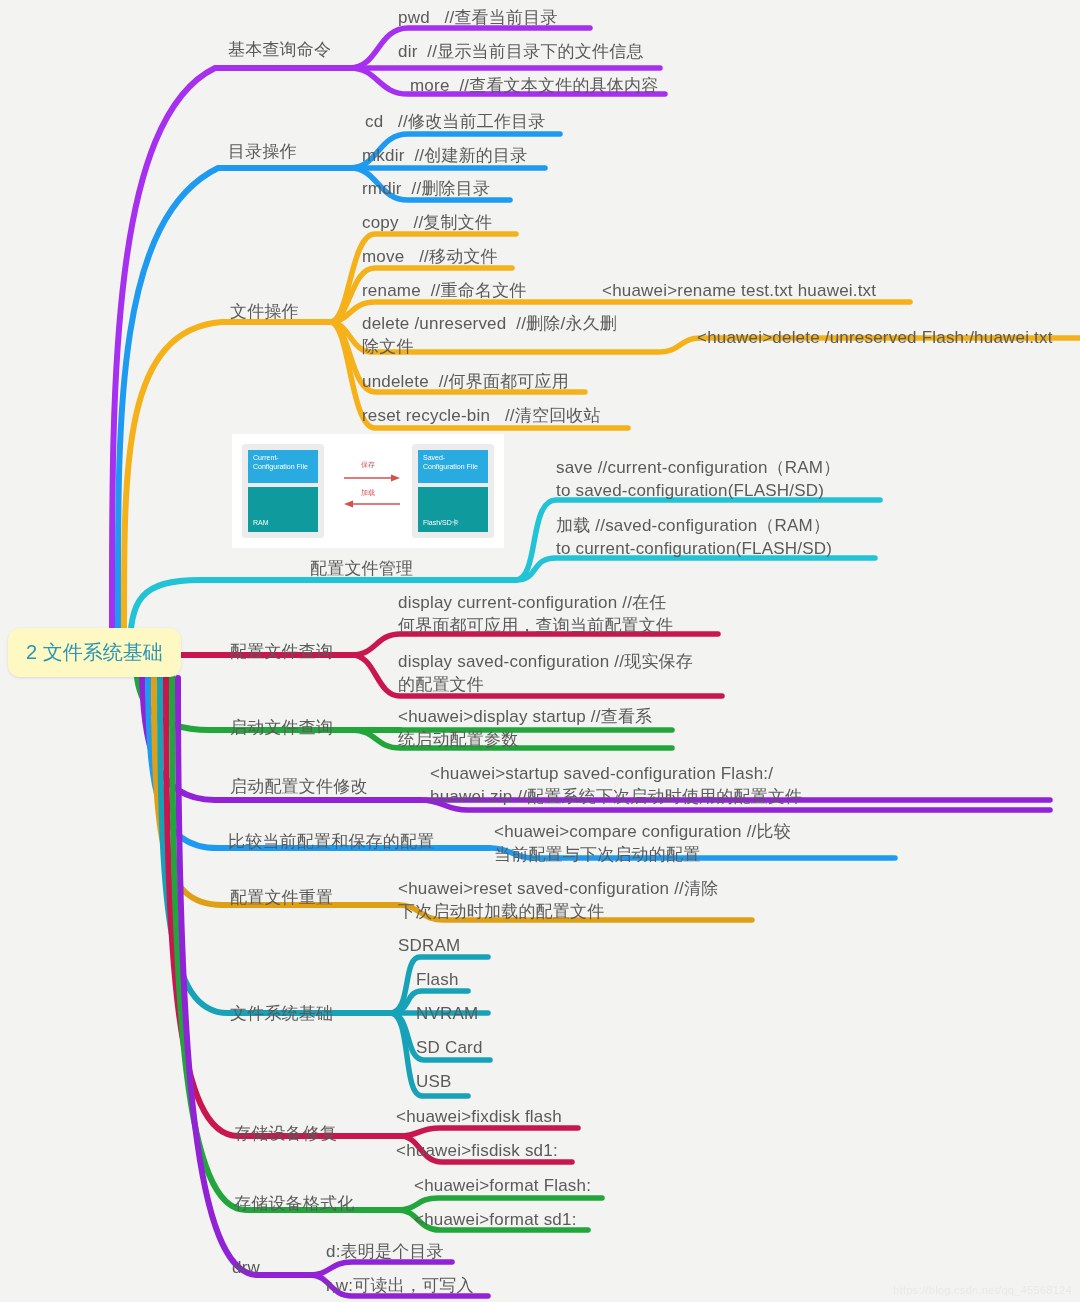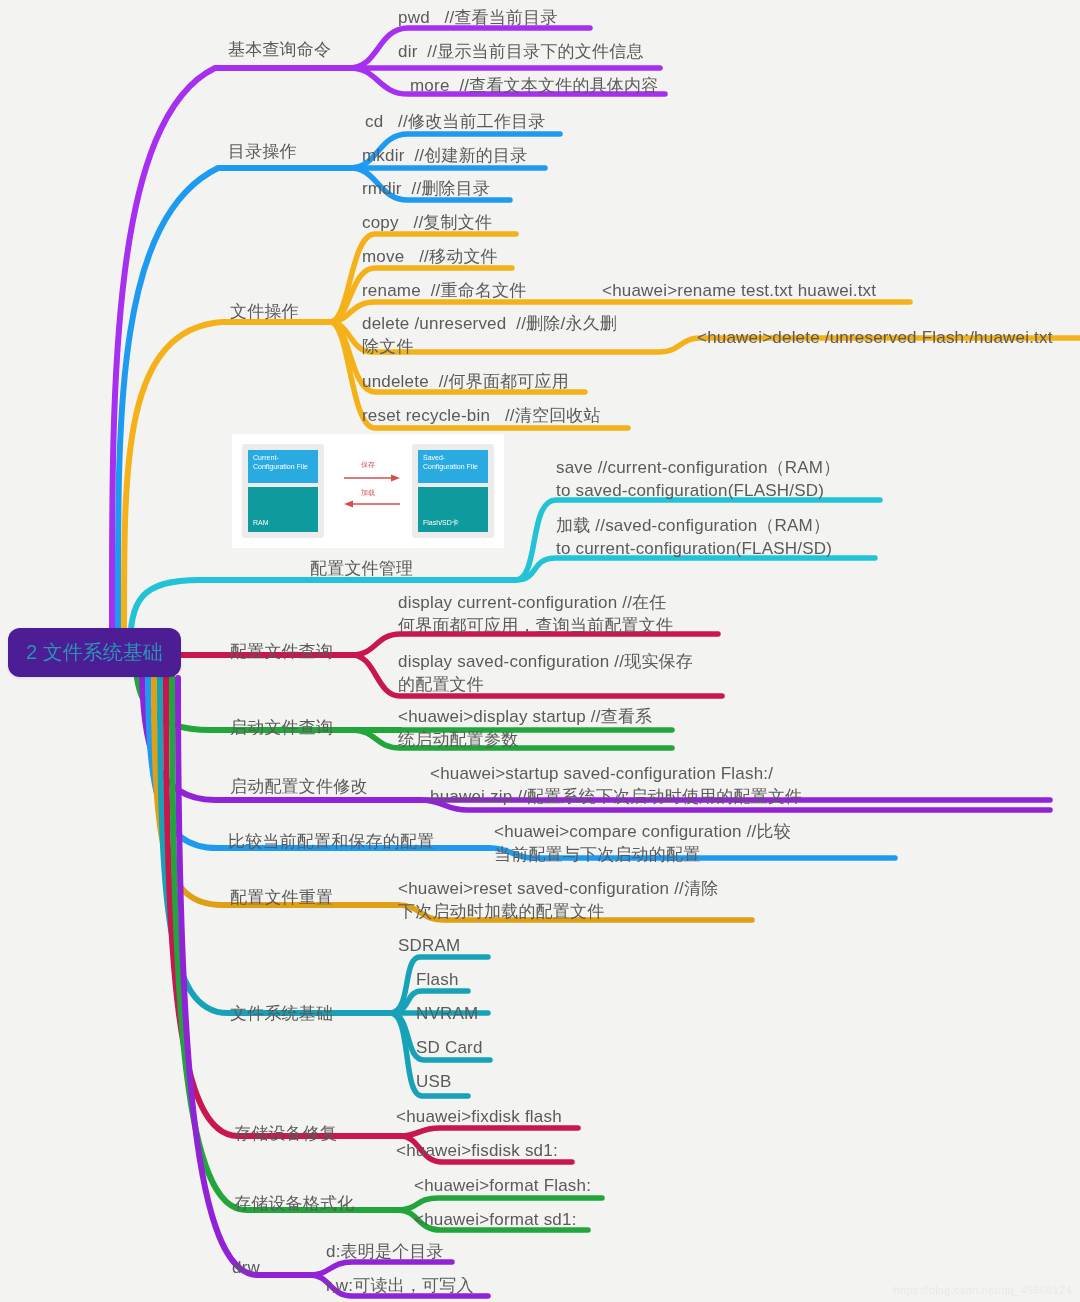--- a/index.html
+++ b/index.html
@@ -16,21 +16,21 @@
     position:absolute;
     color:#5a5a5a;
     font-size:17px;
     line-height:23px;
     white-space:pre;
     letter-spacing:0.2px;
   }
   .node.cjk{font-family:"Liberation Sans","DejaVu Sans",sans-serif;}
   .root{
     position:absolute;
-    background:#4c1d95;
+    background:#fef9c3;
     border-radius:12px;
     box-shadow:0 1px 3px rgba(0,0,0,.10);
     color:#2a94b5;
     font-size:20px;
     padding:11px 18px;
     white-space:nowrap;
     z-index:5;
   }
   
   .diagram{

